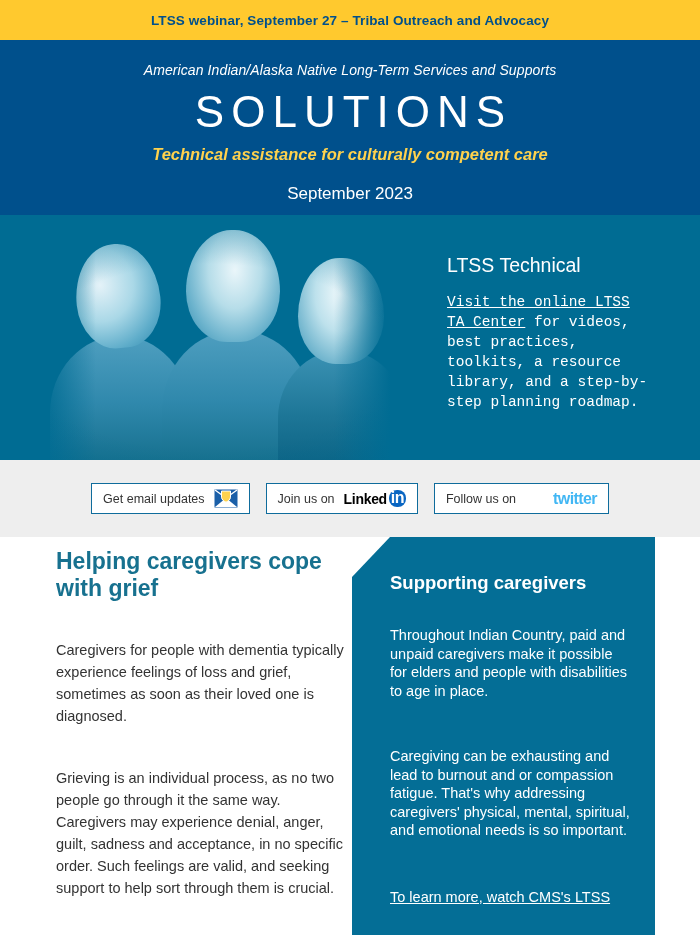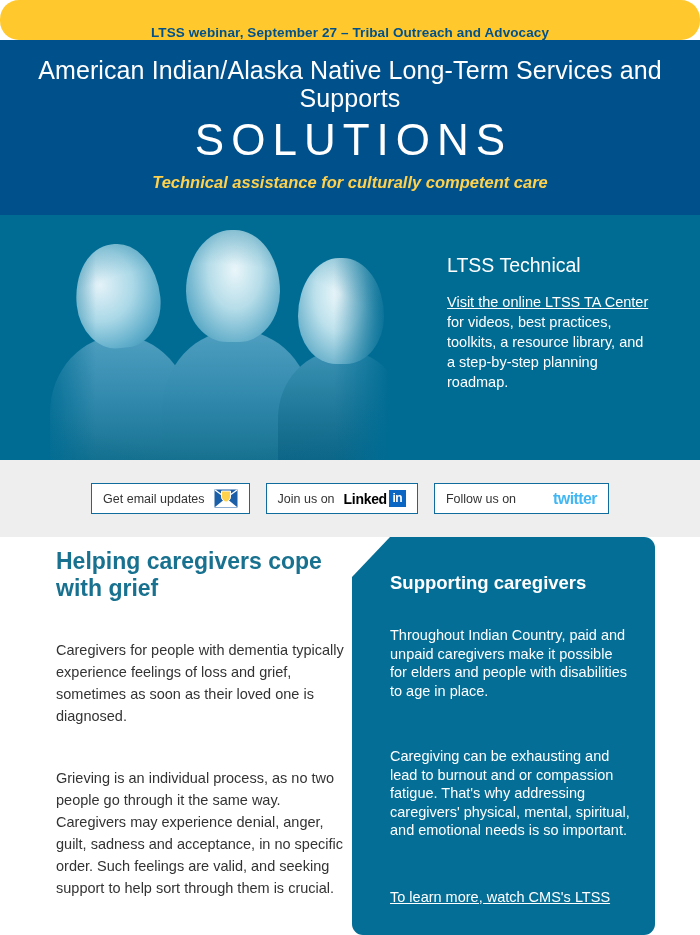--- a/index.html
+++ b/index.html
@@ -19,46 +19,46 @@
     width: 700px;
     height: 935px;
     overflow: hidden;
   }
 
   
   .webinar-bar {
     height: 40px;
     background: #ffc92e;
     display: flex;
-    align-items: flex-end;
+    align-items: center;
     justify-content: center;
-    border-radius: 19px;
   }
   .webinar-bar-text {
     color: #00508c;
     font-size: 13.5px;
     font-weight: bold;
     letter-spacing: 0.1px;
     text-align: center;
   }
 
   
   .masthead {
     background: #00508c;
     height: 175px;
     box-sizing: border-box;
     padding-top: 16px;
     text-align: center;
   }
   .masthead-kicker {
     color: #ffffff;
-    font-size: 25px;
+    font-size: 14px;
     line-height: 28px;
     font-weight: normal;
     letter-spacing: 0.1px;
+    font-style: italic;
   }
   .masthead-wordmark {
     color: #ffffff;
     font-size: 44px;
     line-height: 52px;
     font-weight: normal;
     letter-spacing: 7px;
     padding-left: 7px;
     margin-top: 2px;
   }
@@ -142,20 +142,21 @@
     color: #ffffff;
     font-size: 19.5px;
     line-height: 28px;
     font-weight: normal;
   }
   .hero-body {
     color: #ffffff;
     font-size: 14.5px;
     line-height: 20px;
     margin-top: 13px;
+    font-family: Liberation Mono, monospace;
   }
   .hero-link {
     color: #ffffff;
     text-decoration: underline;
   }
 
   
   .social-strip {
     height: 77px;
     background: #eeeeee;
@@ -187,27 +188,28 @@
   .li-word {
     color: #000000;
     font-size: 14px;
     font-weight: bold;
     letter-spacing: -0.3px;
     line-height: 14px;
   }
   .li-badge {
     background: #0a66c2;
     color: #ffffff;
-    font-size: 12px;
+    font-size: 16px;
     font-weight: bold;
     line-height: 16px;
     width: 17px;
     height: 17px;
     text-align: center;
     letter-spacing: -0.5px;
+    border-radius: 8px;
   }
   .tw-word {
     color: #42b7f4;
     font-size: 16px;
     font-weight: bold;
     letter-spacing: -0.6px;
     line-height: 16px;
     margin-left: 28px;
   }
 
@@ -241,21 +243,20 @@
 
   
   .side-panel {
     position: absolute;
     left: 352px;
     top: 537px;
     width: 303px;
     height: 398px;
     background: #046e96;
     clip-path: polygon(38px 0, 100% 0, 100% 100%, 0 100%, 0 40px);
-    border-radius: 11px;
   }
   .side-panel-inner {
     padding: 34px 24px 0 38px;
   }
   .side-heading {
     color: #ffffff;
     font-size: 18.5px;
     line-height: 24px;
     font-weight: bold;
     margin: 0;

